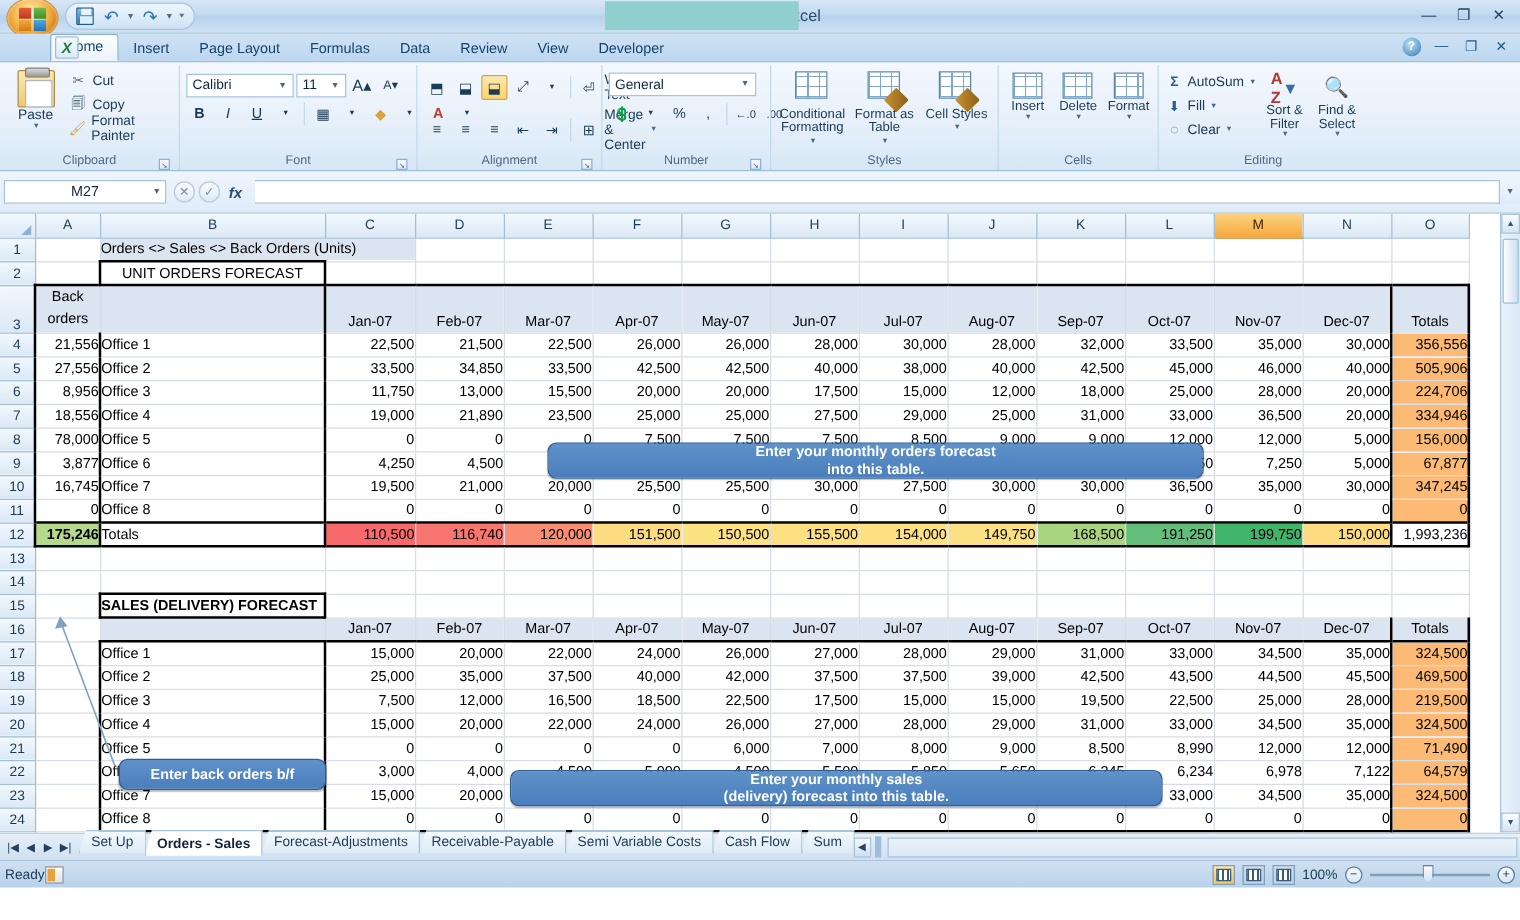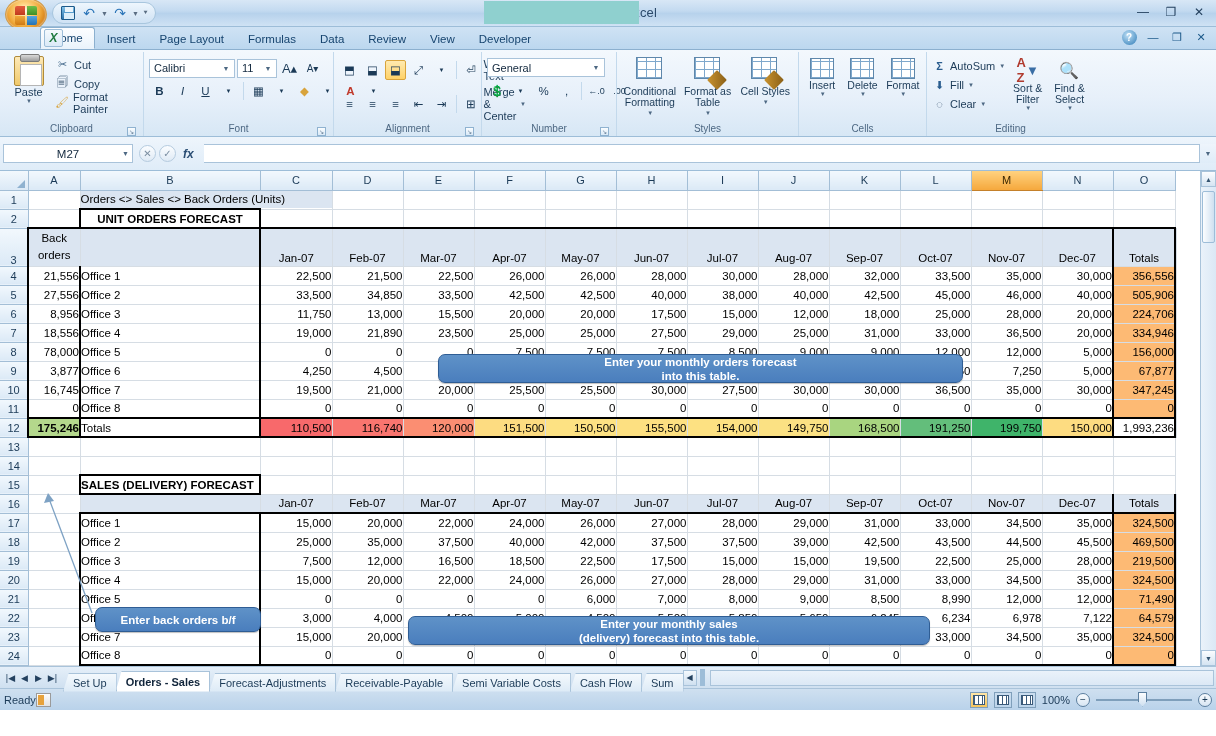--- a/index.html
+++ b/index.html
@@ -194,21 +194,21 @@
   td.blank{ background:#fff; }
   
   .bt{ border-top:2px solid #000 !important; }
   .bb{ border-bottom:2px solid #000 !important; }
   .bl{ border-left:2px solid #000 !important; }
   .br{ border-right:2px solid #000 !important; }
   .hdrfill{ background:#dbe5f1; }
   .totcol{ background:#fdba74; }
   .lbl{ font-size:11.5px; }
   .ttlbl{ font-weight:normal; }
-  .sectitle{ font-weight:bold; font-size:11.5px; text-align:center; }
+  .sectitle{ font-weight:normal; font-size:11.5px; text-align:center; }
   .sectitle2{ font-weight:bold; font-size:11.5px; }
   .banner{ background:#dbe5f1; }
   .greenc{ background:#b4d88c; font-weight:bold; }
   
   .callout{
     position:absolute; border-radius:7px; color:#fff; text-align:center;
     background:linear-gradient(180deg,#5f92c8,#4a7ebd);
     border:1px solid #2f5d94; box-shadow:0 1px 1px rgba(0,0,0,.25);
     display:flex;flex-direction:column;align-items:center;justify-content:center;
     font-size:11.5px; line-height:14px; font-weight:600;
@@ -1075,21 +1075,21 @@
   </div>
 </div>
 
 <div class="tabsbar">
   <div class="navbtns">
     <span>|◀</span>
     <span>◀</span>
     <span>▶</span>
     <span>▶|</span>
   </div>
-  <div id="sheet-tabs" style="display:flex;align-items:flex-end;height:28px;">
+  <div id="sheet-tabs" style="display:flex;height:28px;">
       <div class="stab">Set Up</div>
       <div class="stab active">Orders - Sales</div>
       <div class="stab">Forecast-Adjustments</div>
       <div class="stab">Receivable-Payable</div>
       <div class="stab">Semi Variable Costs</div>
       <div class="stab">Cash Flow</div>
       <div class="stab">Sum</div>
     </div>
   <div style="width:14px;height:16px;display:flex;align-items:center;justify-content:center;
        background:linear-gradient(180deg,#f4f9fd,#cfe0f0);border:1px solid #a9c3da;font-size:8px;color:#24415f;">◀</div>

